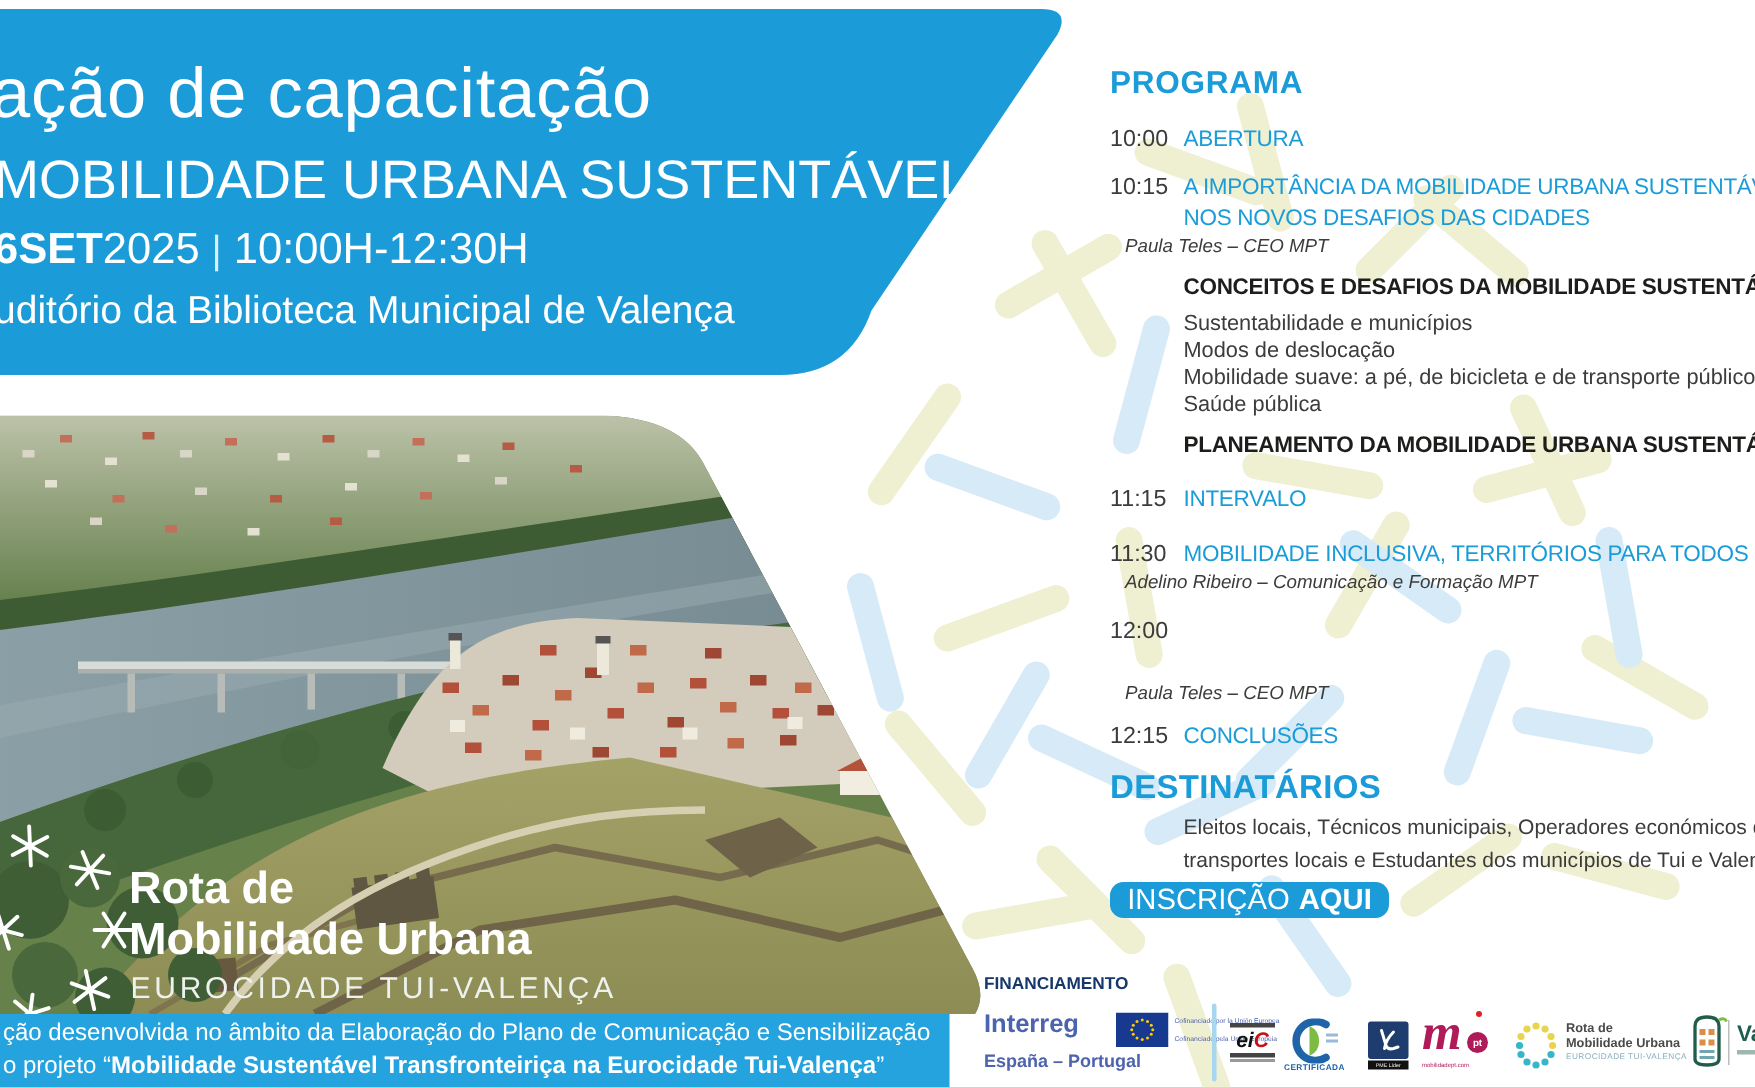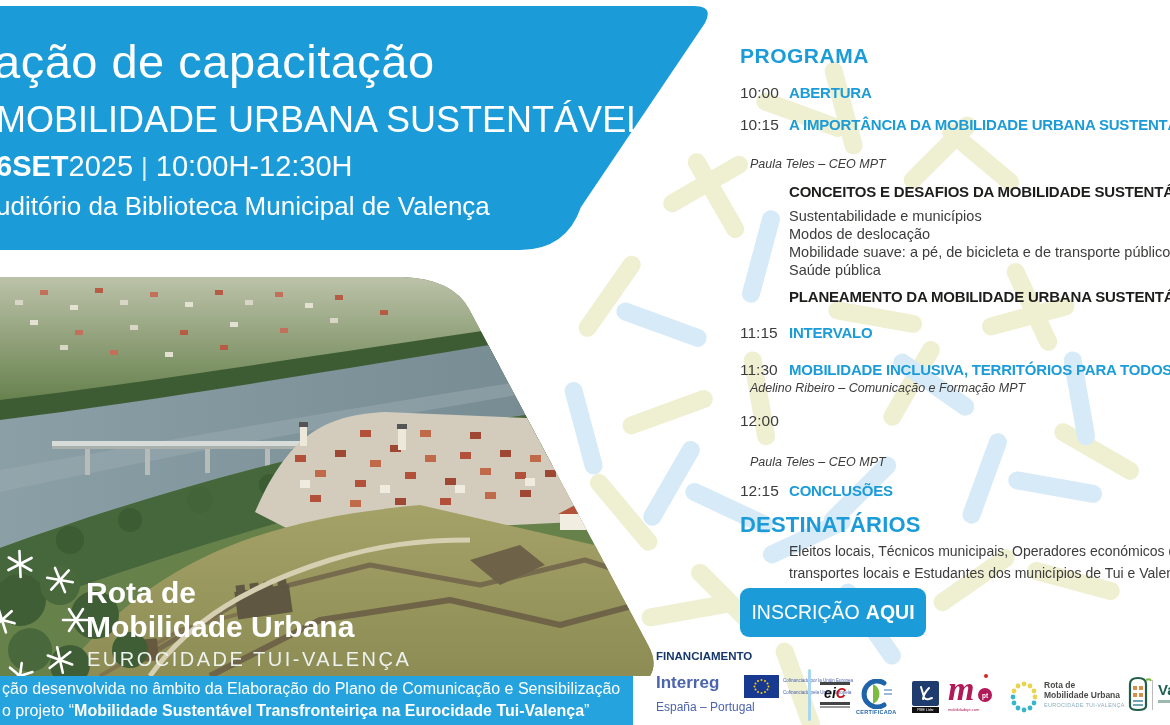--- a/index.html
+++ b/index.html
@@ -15,42 +15,42 @@
   #hdr-title{left:-6px;top:34px;font-size:47px;font-weight:300;color:#fff;letter-spacing:.5px}
   #hdr-sub{left:-4px;top:99px;font-size:36px;font-weight:400;color:#fff}
   #hdr-date{left:-4px;top:150px;font-size:29px;font-weight:300;color:#fff}
   #hdr-date b{font-weight:700}
   #hdr-date .sep{font-weight:300;opacity:.85;padding:0 8px;font-size:26px}
   #hdr-loc{left:-4px;top:191px;font-size:26px;font-weight:400;color:#fff}
   
   .h-blue{color:var(--brand);font-weight:700}
   #programa{left:740px;top:44px;font-size:21px;letter-spacing:.5px}
   .time{left:740px;font-size:15.5px;font-weight:400;color:var(--txt)}
-  .s-title{left:789px;font-size:15px;font-weight:700;color:var(--brand);letter-spacing:-.2px}
+  .s-title{left:789px;font-size:15px;font-weight:400;color:var(--brand);letter-spacing:-.2px}
   .s-cred{left:750px;font-size:12.5px;font-style:italic;color:var(--txt)}
   .s-head{left:789px;font-size:15px;font-weight:700;color:var(--blk);letter-spacing:-.2px}
   .s-item{left:789px;font-size:14.5px;color:var(--txt)}
   #dest-h{left:740px;top:512px;font-size:22px;letter-spacing:.2px}
   .dest-l{left:789px;font-size:14px;color:var(--txt)}
-  #cta{left:740px;top:588px;width:186px;height:49px;background:var(--brand);border-radius:9px;
+  #cta{left:740px;top:588px;width:186px;height:24px;background:var(--brand);border-radius:9px;
        color:#fff;font-size:19.5px;display:flex;align-items:center;justify-content:center;cursor:pointer}
   #cta b{margin-left:6px}
   
   .ph-t{color:#fff;font-weight:700}
   #ph1{left:86px;top:576px;font-size:30px}
   #ph2{left:86px;top:610px;font-size:30px}
   #ph3{left:87px;top:648px;font-size:20px;font-weight:300;letter-spacing:2.5px;color:#EDF2EE}
   
   #bbar{left:0;top:676px;width:633px;height:49px;background:var(--bar)}
   .bbl{left:2px;color:#fff;font-size:16px}
   #bbl1{top:680px}#bbl2{top:702px}
   
   #fin-h{left:656px;top:650px;font-size:11.5px;font-weight:700;color:var(--navy)}
   #ireg{left:656px;top:673px;font-size:17px;font-weight:700;color:var(--ireg)}
-  #esp{left:656px;top:700px;font-size:12px;font-weight:400;color:var(--ireg)}
+  #esp{left:656px;top:700px;font-size:12px;font-weight:700;color:var(--ireg)}
   #euflag{left:744px;top:675px}
   .cof{left:783px;font-size:4.5px;color:var(--ireg);line-height:5px}
   #cof1{top:678px}#cof2{top:690px}
   #vdiv{left:808px;top:669px;width:3px;height:52px;background:#A7D6F0;border-radius:2px}
   
   .microbar{height:3px;background:#444;margin:1px 0}
   #eic{left:820px;top:681px;width:30px;text-align:center}
   #eic .t{font-size:14px;font-weight:700;font-style:italic;color:#111;line-height:15px}
   #eic .t em{color:#C1121C;font-style:italic}
   #certlogo{left:858px;top:679px}
@@ -296,20 +296,21 @@
   <div class="abs bbl" id="bbl1">ção desenvolvida no âmbito da Elaboração do Plano de Comunicação e Sensibilização</div>
   <div class="abs bbl" id="bbl2"><span>o projeto “</span><b>Mobilidade Sustentável Transfronteiriça na Eurocidade Tui-Valença</b><span>”</span></div>
 
   <div class="abs h-blue" id="programa">PROGRAMA</div>
 
   <div class="abs time" style="top:84px">10:00</div>
   <div class="abs s-title" style="top:84px">ABERTURA</div>
 
   <div class="abs time" style="top:116px">10:15</div>
   <div class="abs s-title" style="top:116px">A IMPORTÂNCIA DA MOBILIDADE URBANA SUSTENTÁVEL</div>
+  <div class="abs s-title" style="top:137px">NOS NOVOS DESAFIOS DAS CIDADES</div>
   <div class="abs s-cred" style="top:157px">Paula Teles – CEO MPT</div>
   <div class="abs s-head" style="top:183px">CONCEITOS E DESAFIOS DA MOBILIDADE SUSTENTÁVEL</div>
   <div class="abs s-item" style="top:208px">Sustentabilidade e municípios</div>
   <div class="abs s-item" style="top:226px">Modos de deslocação</div>
   <div class="abs s-item" style="top:244px">Mobilidade suave: a pé, de bicicleta e de transporte público</div>
   <div class="abs s-item" style="top:262px">Saúde pública</div>
   <div class="abs s-head" style="top:288px">PLANEAMENTO DA MOBILIDADE URBANA SUSTENTÁVEL</div>
 
   <div class="abs time" style="top:324px">11:15</div>
   <div class="abs s-title" style="top:324px">INTERVALO</div>

